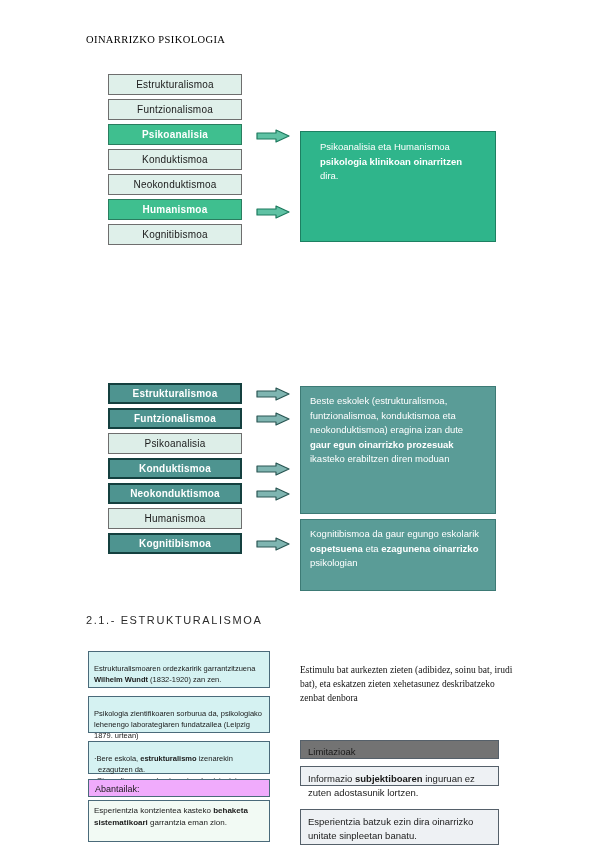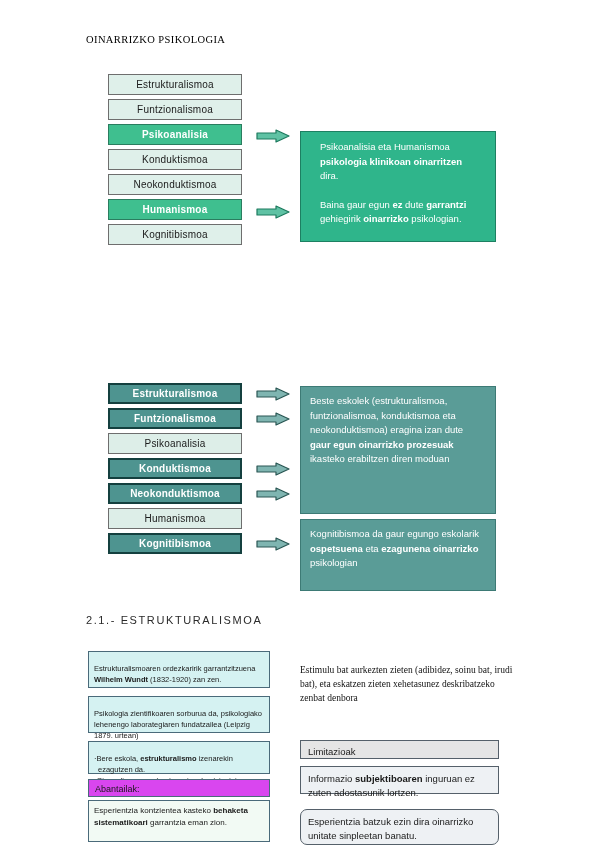--- a/index.html
+++ b/index.html
@@ -119,21 +119,21 @@
     line-height: 11px;
     padding: 11px 5px;
   }
   .cyan-box b { font-weight: bold; }
   .cyan-box .bullet { display: block; text-indent: -4px; padding-left: 4px; }
 
   .green-label-box {
     position: absolute;
     box-sizing: border-box;
     width: 182px;
-    background: #d946ef;
+    background: #f0abfc;
     border: 1px solid #4a6a7a;
     color: #1a1a1a;
     font-size: 9px;
     line-height: 13px;
     padding: 3px 6px;
   }
   .white-box {
     position: absolute;
     box-sizing: border-box;
     width: 182px;
@@ -156,21 +156,21 @@
     font-size: 9.5px;
     line-height: 14px;
     color: #111111;
   }
 
   
   .grey-head {
     position: absolute;
     box-sizing: border-box;
     width: 199px;
-    background: #e5e5e5;
+    background: #737373;
     border: 1px solid #55606a;
     color: #1a1a1a;
     font-size: 9.5px;
     line-height: 13px;
     padding: 4px 7px;
   }
   .grey-box {
     position: absolute;
     box-sizing: border-box;
     width: 199px;
@@ -220,23 +220,20 @@
 <div class="arrow" style="left:256px; top:205px;">
   <svg width="34" height="14" viewBox="0 0 34 14">
     <path d="M1 4 H20 V1 L33 7 L20 13 V10 H1 Z" fill="#5fc2a4" stroke="#1d7a5e" stroke-width="1.2" stroke-linejoin="round"></path>
   </svg>
 </div>
 
 <div class="panel-green" style="left:300px; top:131px; width:196px; height:111px;">
   <p>
     <span>Psikoanalisia eta Humanismoa </span><b>psikologia klinikoan oinarritzen</b><span> dira.</span>
   </p>
-  <p>
-    <span>Baina gaur egun </span><b>ez</b><span> dute </span><b>garrantzi</b><span> gehiegirik </span><b>oinarrizko</b><span> psikologian.</span>
-  </p>
 </div>
 
 <div class="stack" style="left:108px; top:383px;">
   <div class="row">
     <div class="school-box hl-teal">
       <span>Estrukturalismoa</span>
     </div>
     <div class="arrow" style="left:148px; top:4px;">
       <svg width="34" height="14" viewBox="0 0 34 14">
           <path d="M1 4 H20 V1 L33 7 L20 13 V10 H1 Z" fill="#7fb5b1" stroke="#2a5754" stroke-width="1.2" stroke-linejoin="round"></path>
@@ -329,19 +326,19 @@
 <div class="white-box" style="left:88px; top:800px; height:42px;">
   <span>Esperientzia kontzientea kasteko </span><b>behaketa sistematikoari</b><span> garrantzia eman zion.</span>
 </div>
 
 <div class="serif-para">Estimulu bat aurkezten zieten (adibidez, soinu bat, irudi bat), eta eskatzen zieten xehetasunez deskribatzeko zenbat denbora</div>
 
 <div class="grey-head" style="left:300px; top:740px; height:19px;">
   <span>Limitazioak</span>
 </div>
 
-<div class="grey-box" style="left:300px; top:766px; height:28px;">
+<div class="grey-box" style="left:300px; top:766px; height:20px;">
   <span>Informazio </span><b>subjektiboaren</b><span> inguruan ez zuten adostasunik lortzen.</span>
 </div>
 
-<div class="grey-box" style="left:300px; top:809px; height:36px;border-radius:7px;">
+<div class="grey-box" style="left:300px; top:809px; height:36px;">
   <span>Esperientzia batzuk ezin dira oinarrizko unitate sinpleetan banatu.</span>
 </div>
 
 </body></html>

